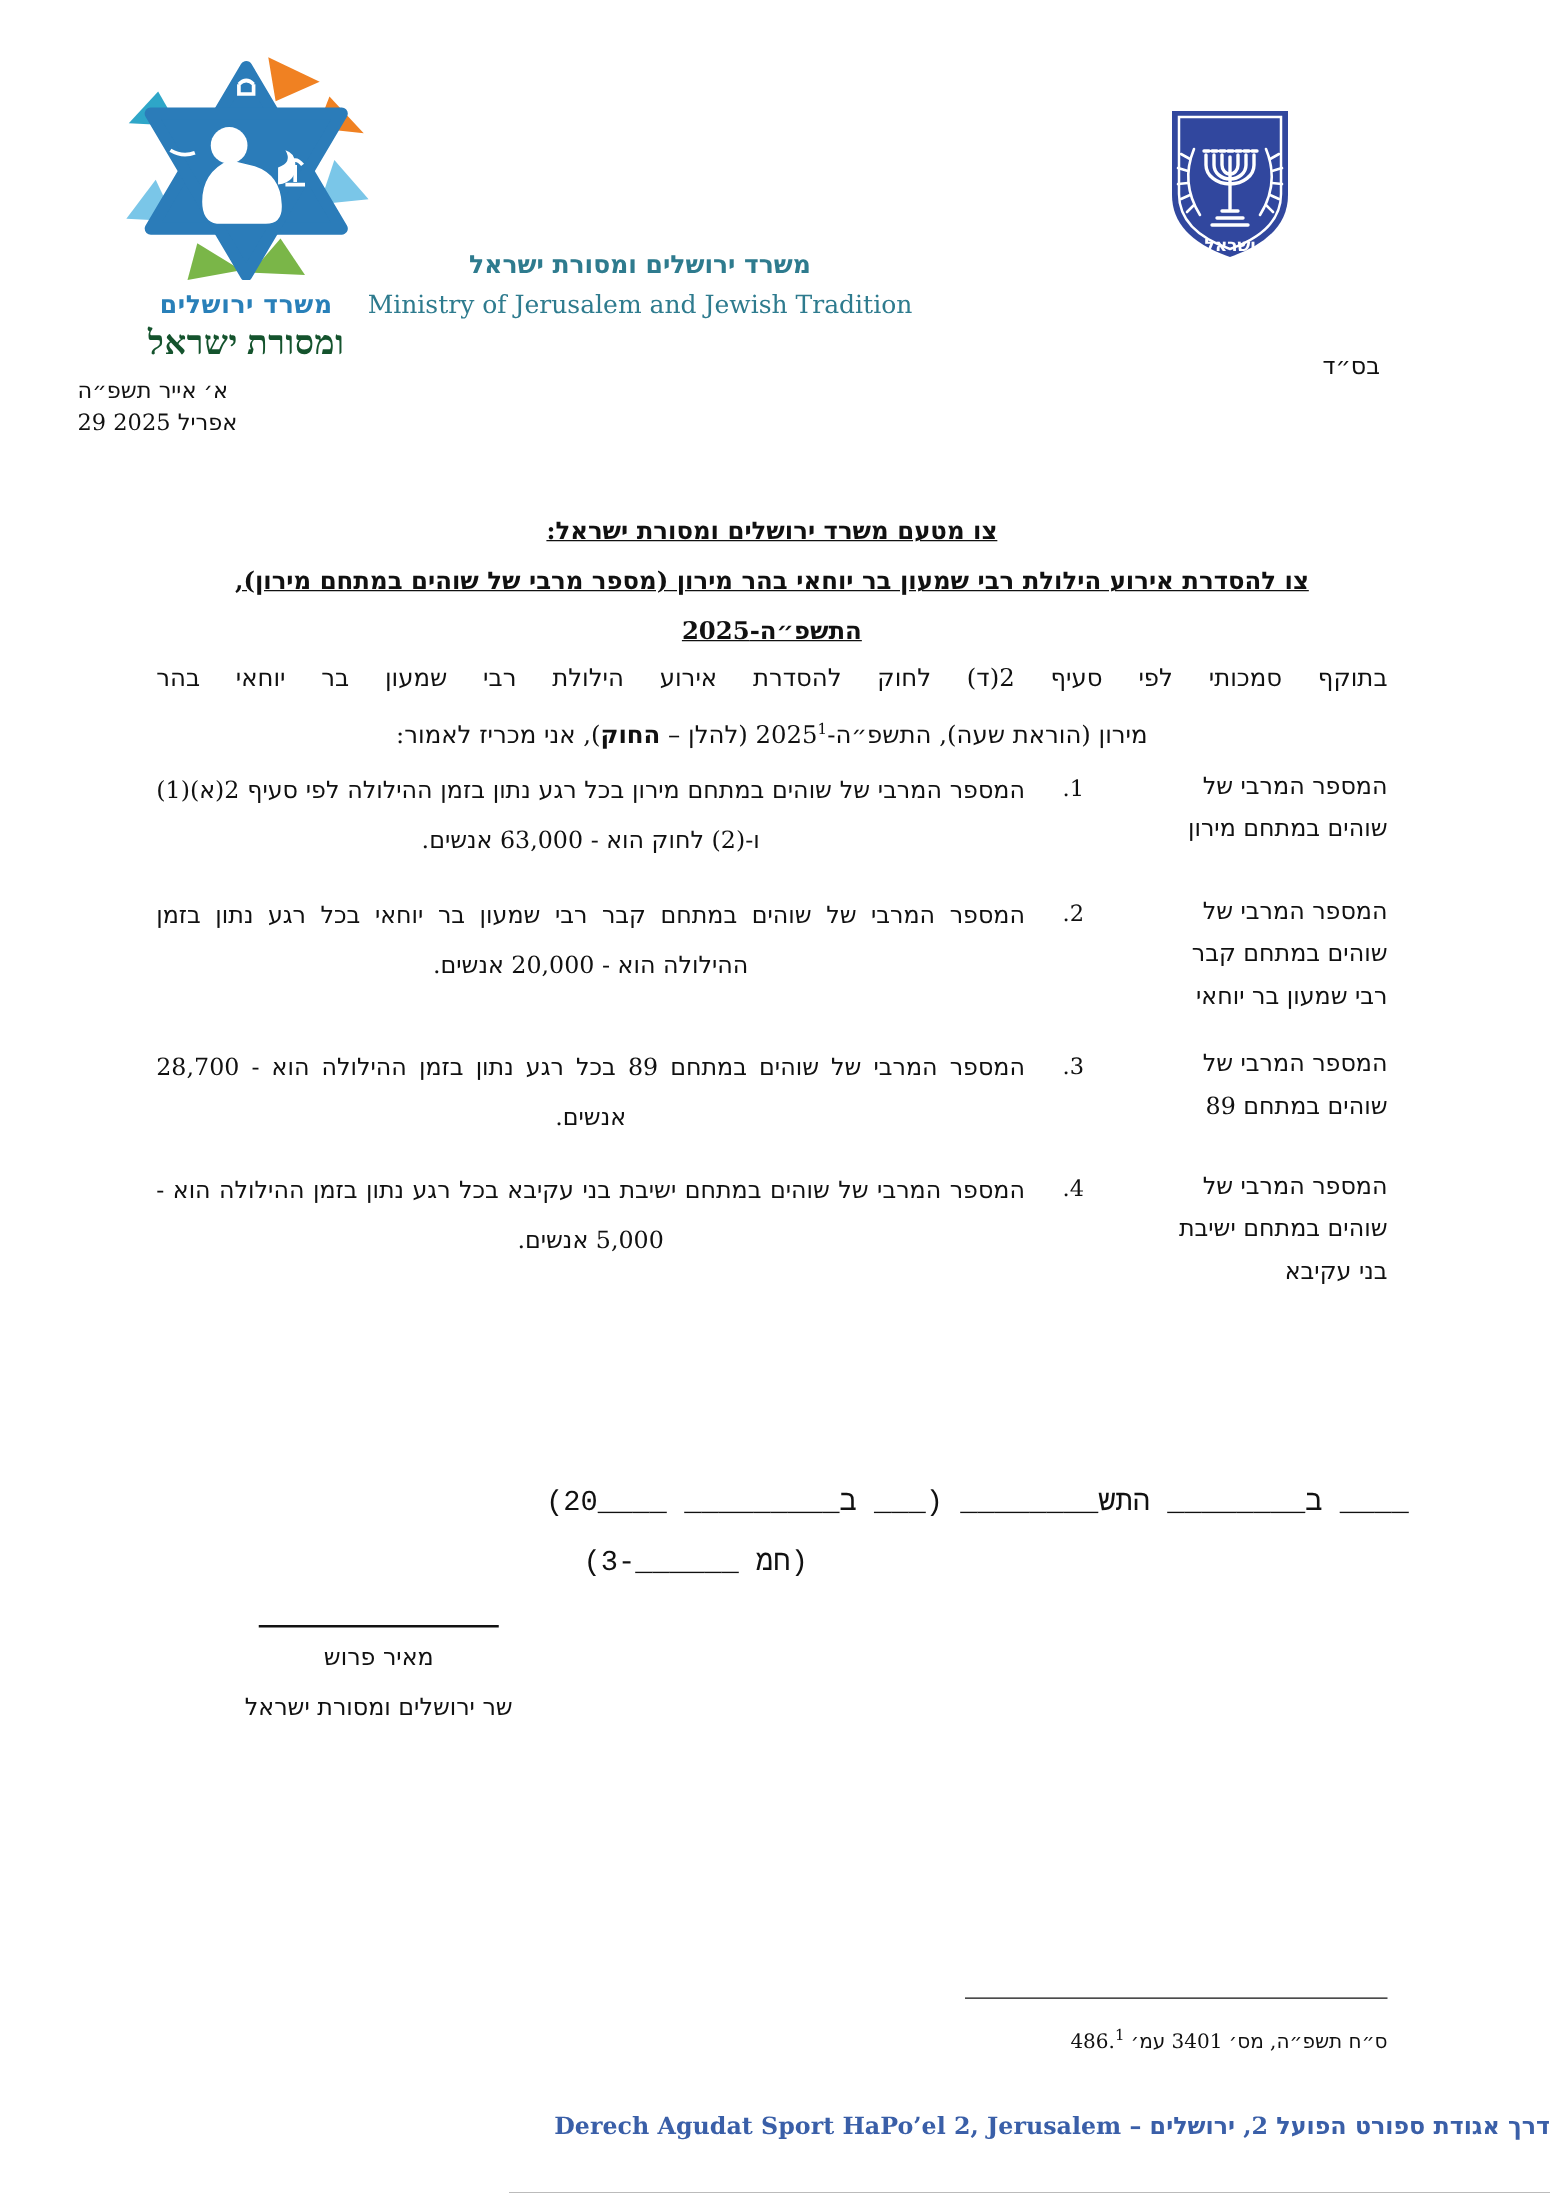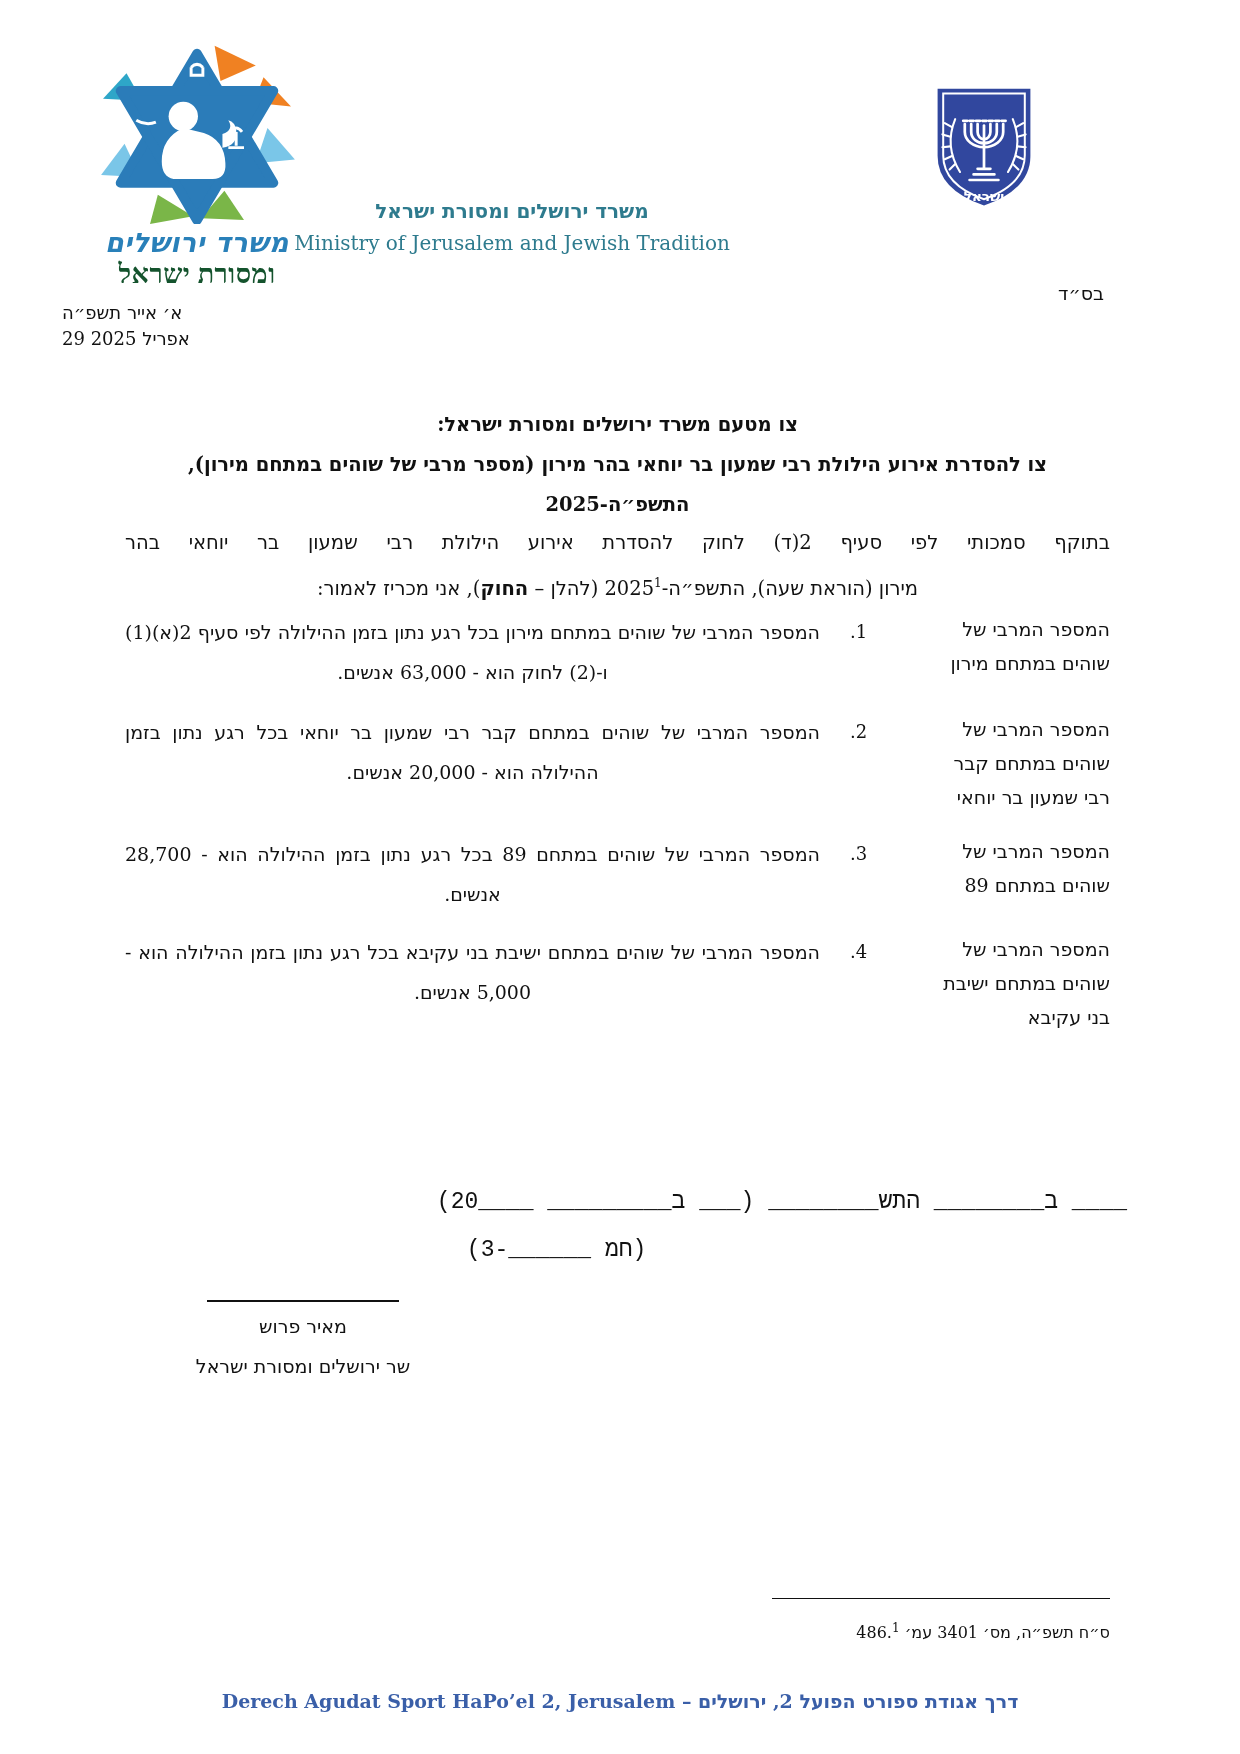--- a/index.html
+++ b/index.html
@@ -7,52 +7,52 @@
     position:relative;
     width:1240px;height:1754px;
     margin:0 auto;
     background:#ffffff;
     font-family:"DejaVu Serif","DejaVu Sans",serif;
     color:#111;
     overflow:hidden;
   }
   
   .logo-left{position:absolute;left:82px;top:38px;width:230px;text-align:center;}
-  .logo-left .l1{font-family:"DejaVu Sans","Liberation Sans",sans-serif;font-weight:bold;font-size:27px;color:#2980b9;line-height:30px;letter-spacing:.5px;font-style:italic;}
+  .logo-left .l1{font-family:"DejaVu Sans","Liberation Sans",sans-serif;font-weight:bold;font-size:20px;color:#2980b9;line-height:30px;letter-spacing:.5px;}
   .logo-left .l2{font-family:Liberation Serif, serif;font-weight:bold;font-size:27px;color:#14532d;line-height:32px;letter-spacing:.5px;}
   .center-header{position:absolute;left:204px;right:420px;top:196px;text-align:center;}
   .center-header .he{font-size:20px;font-weight:bold;color:#2e7b8e;line-height:30px;}
   .center-header .en{font-size:20px;font-weight:normal;color:#2e7b8e;line-height:34px;}
   .emblem{position:absolute;left:928px;top:84px;width:112px;height:148px;}
   .bsd{position:absolute;right:136px;top:282px;font-size:19px;direction:rtl;}
   .date-block{position:absolute;left:62px;top:300px;font-size:18px;line-height:26px;}
   
   .title-block{position:absolute;left:125px;right:130px;top:405px;text-align:center;direction:rtl;}
-  .title-block .t{font-weight:bold;font-size:19.5px;line-height:40px;}
+  .title-block .t{font-weight:bold;font-size:19.5px;line-height:40px;text-decoration:underline;}
   
   .preamble{position:absolute;left:125px;right:130px;top:523px;direction:rtl;font-size:19.5px;line-height:40px;}
   .preamble .ln1{text-align:justify;text-align-last:justify;}
   .preamble .ln2{text-align:center;}
   sup{font-size:12px;}
   
   .items{position:absolute;left:125px;right:130px;top:612px;direction:rtl;}
   .item{display:flex;align-items:flex-start;}
   .item-1,.item-2{margin-bottom:20px;}
   .item-3{margin-bottom:18px;}
   .item-side{width:170px;flex:0 0 170px;text-align:right;font-size:19px;line-height:34px;}
   .item-num{width:90px;flex:0 0 90px;font-size:18px;line-height:40px;text-align:left;direction:rtl;}
   .item-body{flex:1 1 auto;font-size:19px;line-height:40px;text-align:justify;text-align-last:center;padding-inline-start:30px;}
   
   .signing{position:absolute;right:113px;top:1178px;direction:rtl;text-align:right;font-size:23px;line-height:48px;font-family:Liberation Mono, monospace;}
   .signing .file-line{margin-left:30px;text-align:left;}
   .sig-block{position:absolute;left:177px;top:1300px;width:252px;text-align:center;direction:rtl;font-size:19px;line-height:40px;}
   .sig-line{width:192px;margin:0 auto 4px auto;border-top:2px solid #111;height:0;}
   
   .footnote{position:absolute;right:130px;top:1598px;width:338px;direction:rtl;text-align:right;border-top:1.5px solid #111;padding-top:22px;font-size:16px;}
-  .footer{position:absolute;left:0;right:0;top:1690px;text-align:center;direction:rtl;font-size:19px;font-weight:bold;color:#3a5fa8;}
+  .footer{position:absolute;left:0;right:0;top:1690px;direction:rtl;font-size:19px;font-weight:bold;color:#3a5fa8;}
   .ltr{direction:ltr;unicode-bidi:isolate;}
 </style>
 </head>
 <body>
 
 <div class="page">
 
   <div class="logo-left">
     <svg width="196" height="186" viewBox="0 0 200 190">
 

